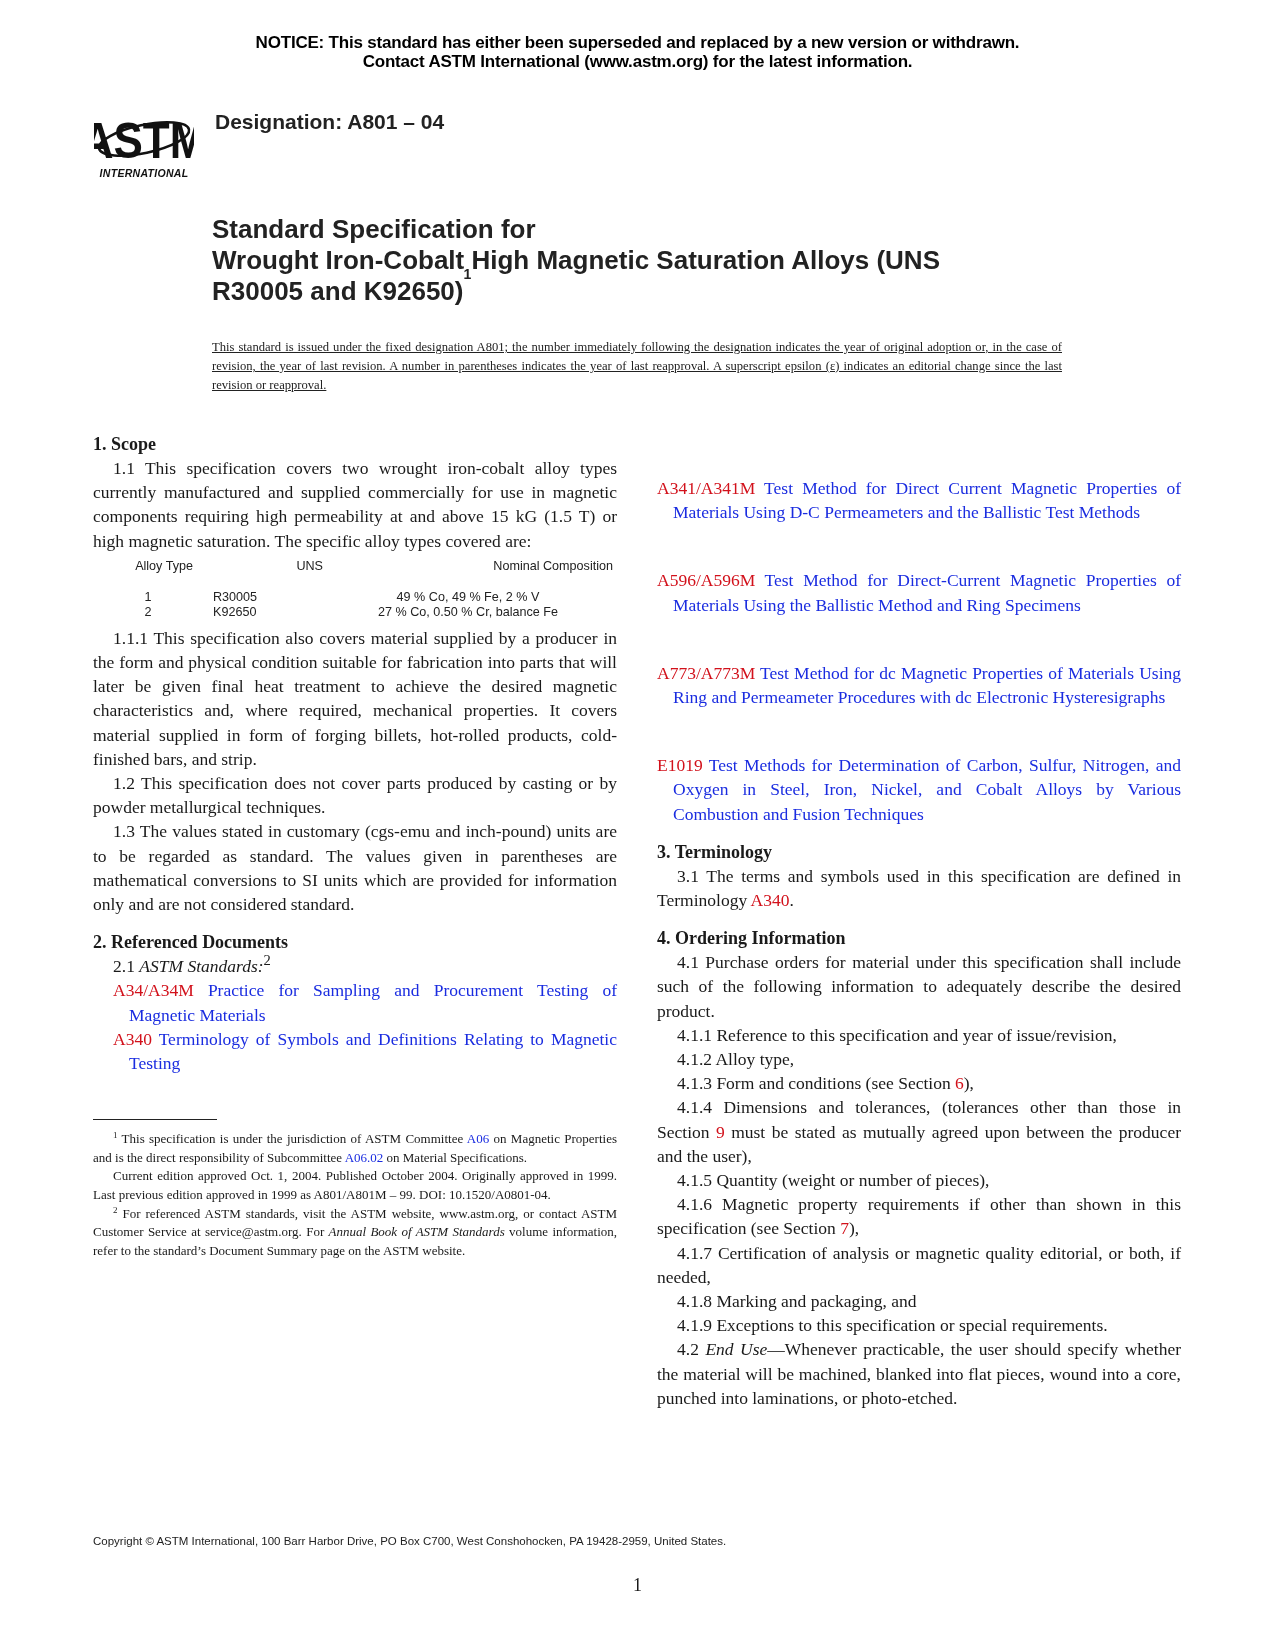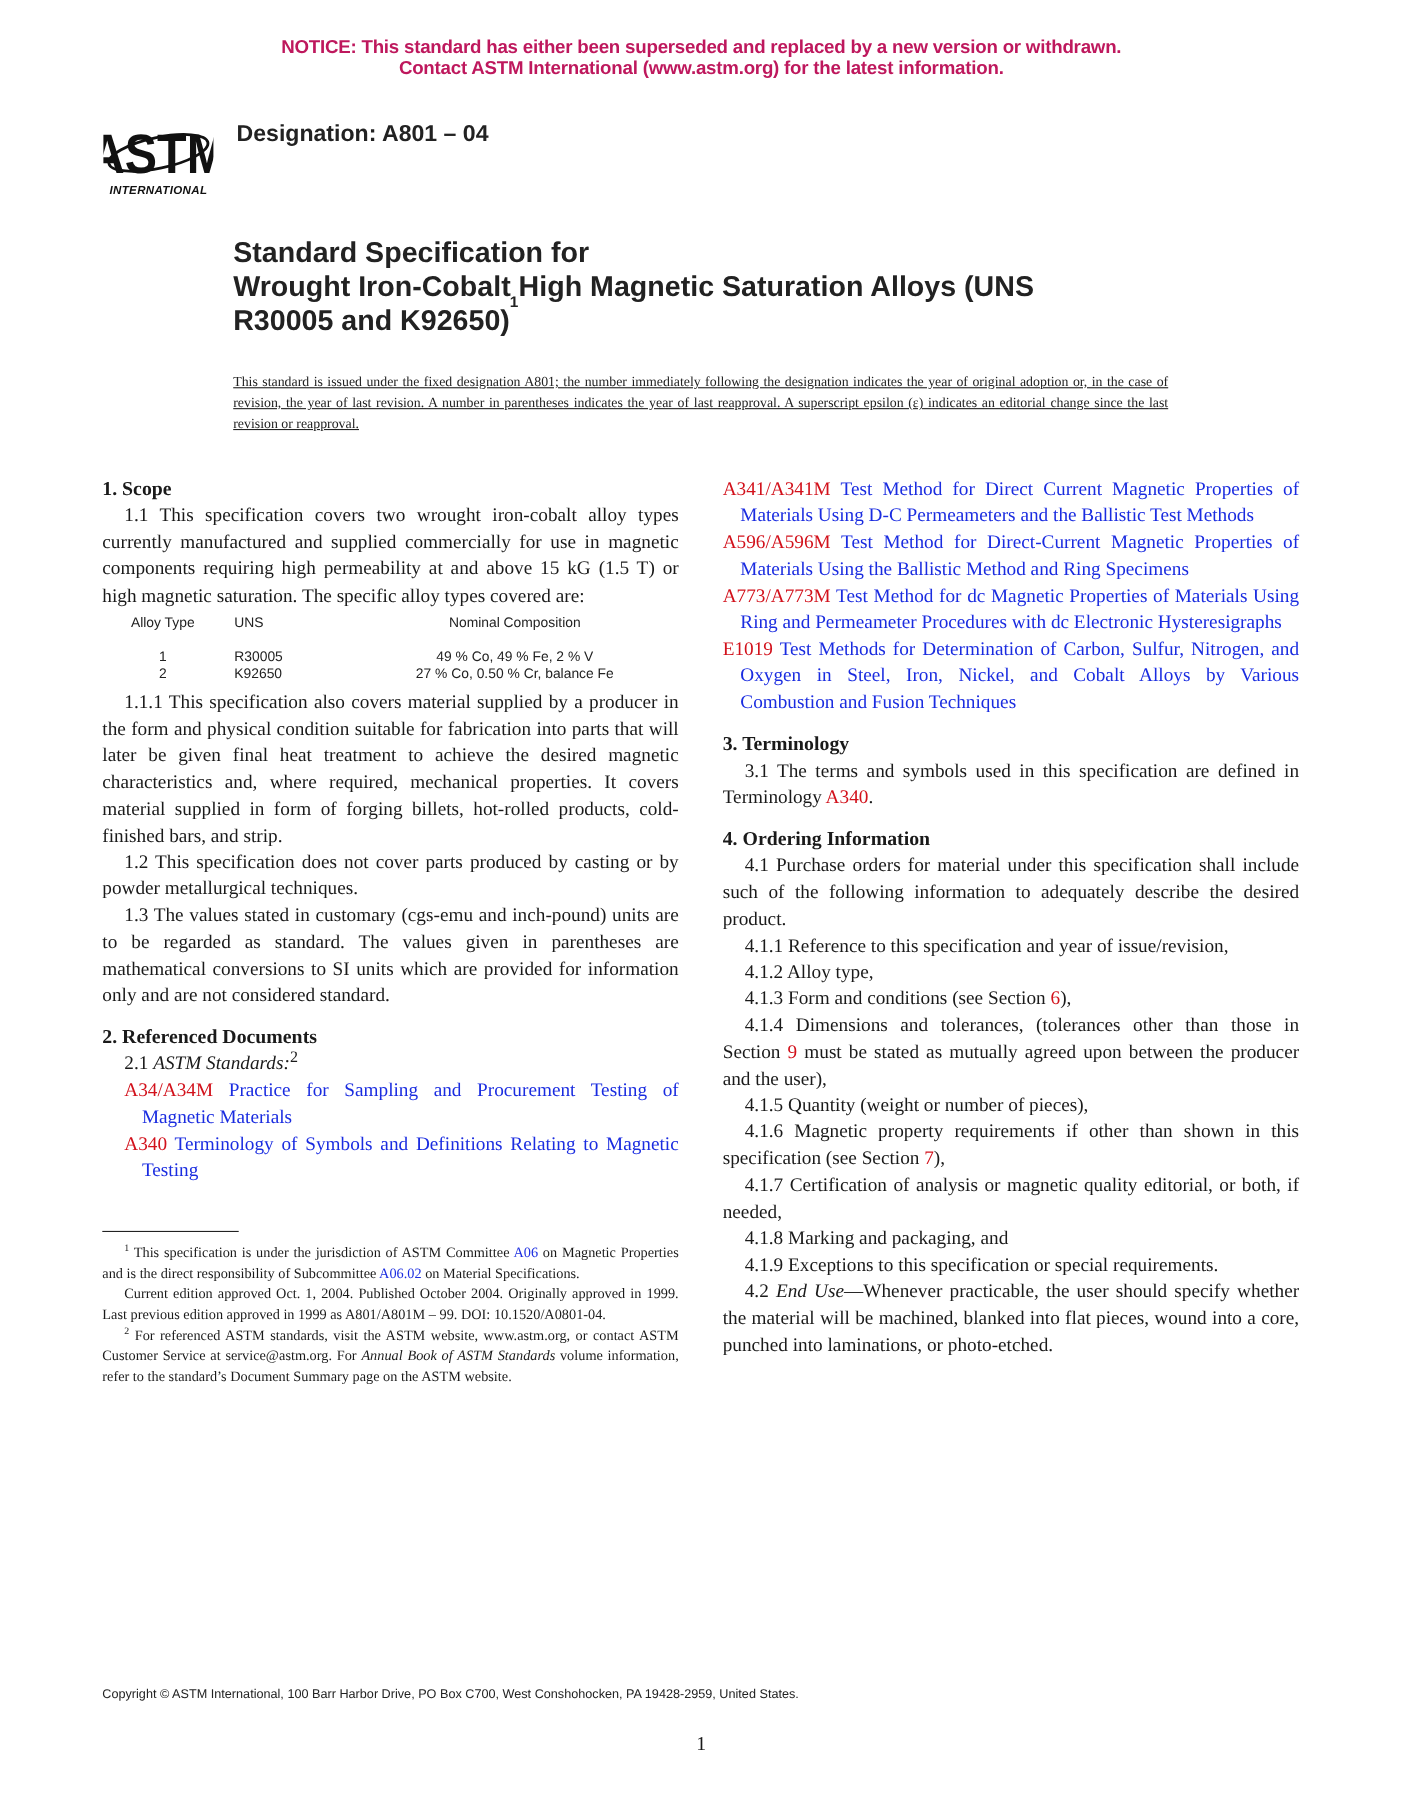--- a/index.html
+++ b/index.html
@@ -3,21 +3,21 @@
   <meta charset="utf-8">
   <style>
     html, body { margin: 0; padding: 0; background: #ffffff; }
     body {
       width: 1275px; height: 1650px; position: relative; overflow: hidden;
       font-family: "Liberation Serif", "DejaVu Serif", serif; color: #1a1a1a;
     }
     .notice {
       position: absolute; top: 33px; left: 0; width: 1275px; text-align: center;
       font-family: "Liberation Sans", "DejaVu Sans", sans-serif; font-weight: bold;
-      font-size: 17px; line-height: 19px; color: #be185d; letter-spacing: -0.2px;
+      font-size: 17px; line-height: 19px; color: #000000; letter-spacing: -0.2px;
     }
     .logo { position: absolute; left: 94px; top: 107px; width: 100px; height: 76px; }
     .logo svg { display: block; }
     .logo-text {
       position: absolute; left: 0; top: 60px; width: 100px;
       font-family: "Liberation Sans", sans-serif; font-weight: bold; font-style: italic;
       font-size: 10.5px; letter-spacing: 0.3px; color: #111; text-align: center;
     }
     .designation {
       position: absolute; left: 215px; top: 110px;
@@ -36,27 +36,27 @@
     .col { position: absolute; top: 432px; width: 524px; font-size: 17.5px; line-height: 24.2px; }
     .col.left { left: 93px; }
     .col.right { left: 657px; }
     .col p { margin: 0; text-align: justify; }
     .indent { text-indent: 20px; }
     h2 { font-size: 18px; font-weight: bold; margin: 0; line-height: 24px; }
     .sec-gap { margin-top: 14px !important; }
     .red { color: #d2111b; }
     .blue { color: #1a2ce0; }
     .ref { padding-left: 36px; text-indent: -36px; text-align: justify; margin: 0; }
-    .ref.rightcol { padding-left: 16px; text-indent: -16px; }
+    .ref.rightcol { padding-left: 16px; text-indent: -16px; margin-top: 44px; }
     table.alloy {
       font-family: "Liberation Sans", sans-serif; font-size: 12.6px; line-height: 15px;
       border-collapse: collapse; margin: 6px 0 6px 10px; color: #222;
     }
     table.alloy td, table.alloy th { font-weight: normal; padding: 0; }
-    table.alloy th { padding-bottom: 16px; }
+    table.alloy th { padding-bottom: 16px; text-align: right; }
     .c1 { width: 90px; text-align: center; }
     .c2 { width: 110px; text-align: left; padding-left: 20px !important; }
     .c3 { width: 290px; text-align: center; }
     .footrule { width: 124px; border-top: 1.5px solid #222; margin: 44px 0 10px 0; }
     .fn { font-size: 13px; line-height: 18.6px; text-align: justify; margin: 0; }
     .fn sup { font-size: 9px; }
     .copyright {
       position: absolute; left: 93px; top: 1518px;
       font-family: "Liberation Sans", sans-serif; font-size: 11.5px; color: #222; margin-top: 17px;
     }

